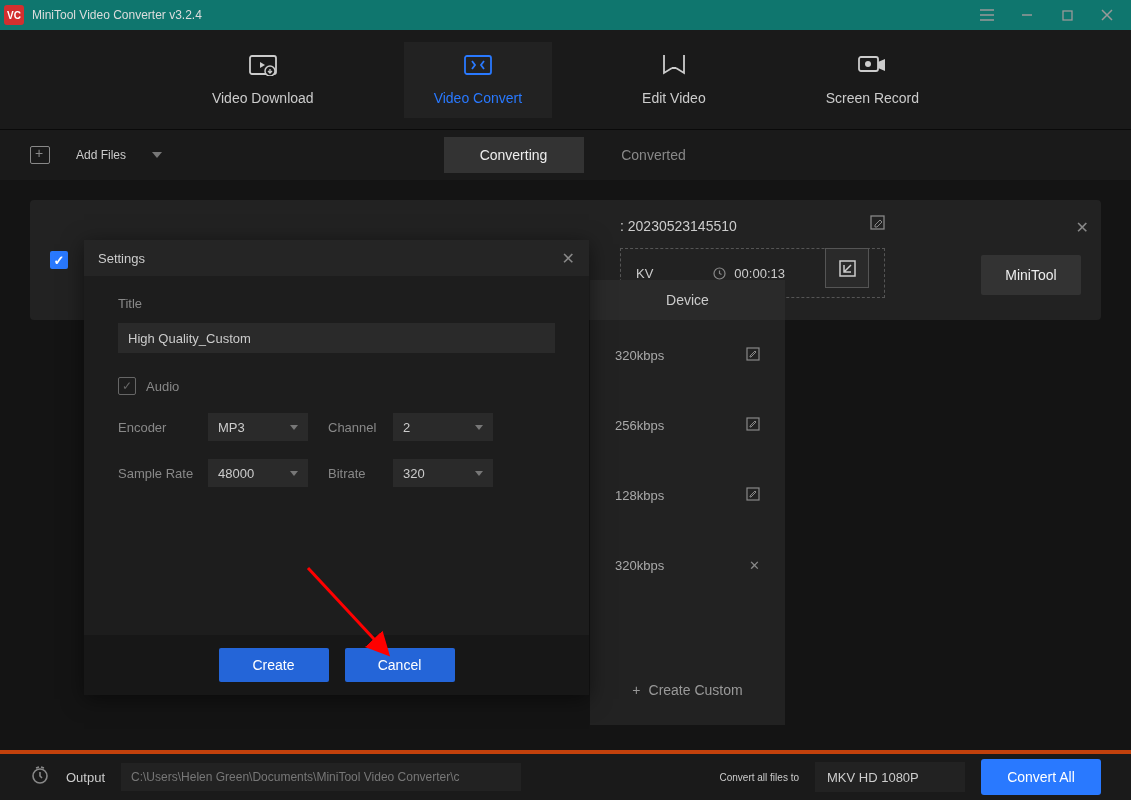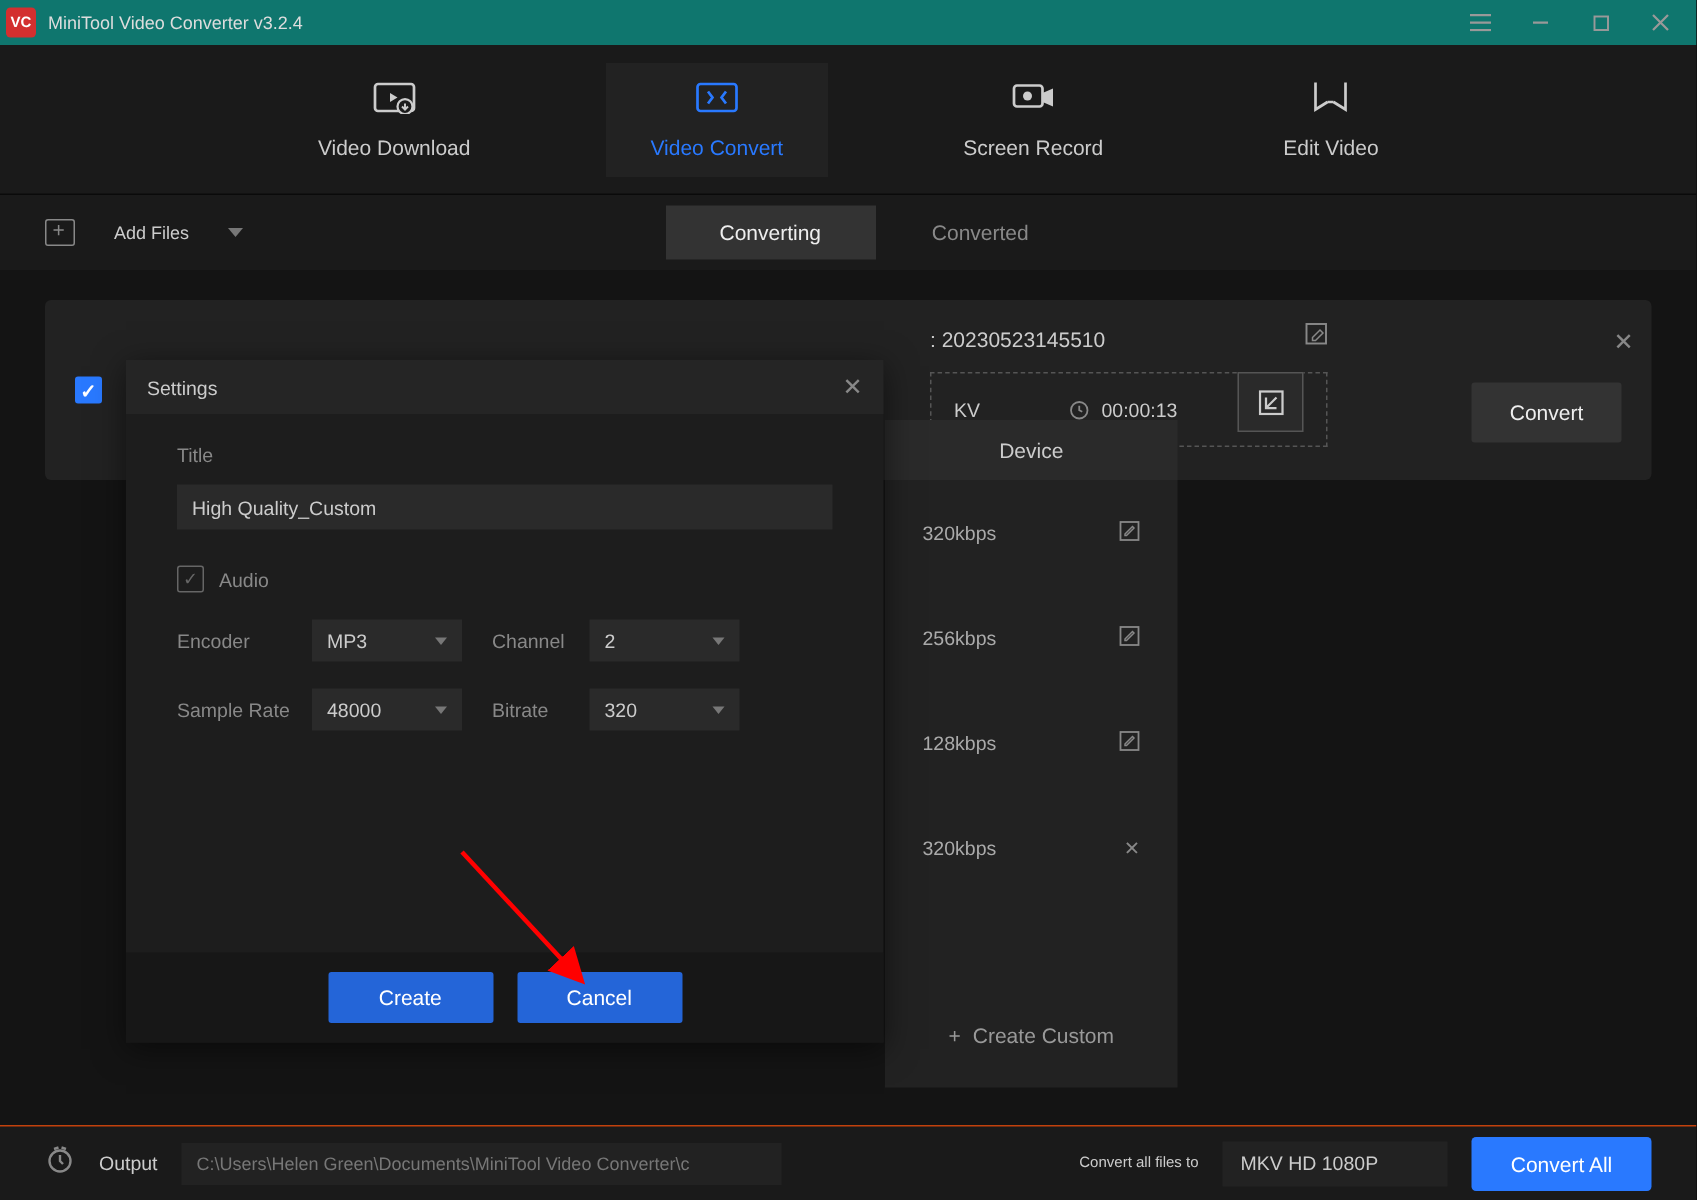--- a/index.html
+++ b/index.html
@@ -59,21 +59,21 @@
   .flabel { color: #888; font-size: 13px; width: 80px; }
   .fselect { width: 100px; height: 28px; background: #2a2a2a; color: #ccc; font-size: 13px; display: flex; align-items: center; justify-content: space-between; padding: 0 10px; cursor: pointer; }
   .fselect .sch { width: 0; height: 0; border-left: 4px solid transparent; border-right: 4px solid transparent; border-top: 5px solid #777; }
   .settings-ftr { position: absolute; bottom: 0; left: 0; right: 0; height: 60px; background: #171717; display: flex; align-items: center; justify-content: center; gap: 16px; }
   .sbtn { width: 110px; height: 34px; background: #2465d8; color: #fff; font-size: 14px; display: flex; align-items: center; justify-content: center; cursor: pointer; border-radius: 2px; font-weight: 500; }
   
   
   .arrow { position: absolute; top: 560px; left: 298px; z-index: 20; pointer-events: none; }
   
   
-  .bottombar { position: absolute; bottom: 0; left: 0; right: 0; height: 50px; background: #1a1a1a; display: flex; align-items: center; padding: 0 30px; gap: 16px; border-top: 1px solid #c2410c; }
+  .bottombar { position: absolute; bottom: 0; left: 0; right: 0; height: 50px; background: #1a1a1a; display: flex; align-items: center; padding: 0 30px; gap: 16px; border-top: 4px solid #c2410c; }
   .clockicon { color: #888; }
   .outlabel { color: #ccc; font-size: 13px; }
   .outpath { flex: 0 0 400px; height: 28px; background: #222; color: #777; font-size: 12px; display: flex; align-items: center; padding: 0 10px; justify-content: space-between; }
   .spacer { flex: 1; }
   .convlabel { color: #ccc; font-size: 10px; }
   .fmtselect { width: 150px; height: 30px; background: #222; color: #ccc; font-size: 13px; display: flex; align-items: center; justify-content: space-between; padding: 0 12px; cursor: pointer; }
   .convallbtn { width: 120px; height: 36px; background: #2979ff; color: #fff; font-size: 14px; font-weight: 500; display: flex; align-items: center; justify-content: center; cursor: pointer; border-radius: 3px; }
 </style>
 </head>
 <body>
@@ -119,35 +119,35 @@
     <div class="ticon">
       <svg width="30" height="22" viewBox="0 0 30 22">
           <rect x="2" y="2" width="26" height="18" rx="2" stroke="#2979ff" stroke-width="1.8" fill="none"></rect>
           <path d="M9 7l3 4-3 4M21 15l-3-4 3-4" stroke="#2979ff" stroke-width="1.8" fill="none"></path>
         </svg>
     </div>
     <span>Video Convert</span>
   </div>
   <div class="maintab">
     <div class="ticon">
+      <svg width="26" height="24" viewBox="0 0 26 24">
+          <path d="M3 2v18l8-5M23 2v18l-8-5M11 15l4 0" stroke="#ccc" stroke-width="1.8" fill="none"></path>
+        </svg>
+    </div>
+    <span>Edit Video</span>
+  </div>
+  <div class="maintab">
+    <div class="ticon">
       <svg width="30" height="22" viewBox="0 0 30 22">
           <rect x="2" y="3" width="19" height="14" rx="2" stroke="#ccc" stroke-width="1.8" fill="none"></rect>
           <path d="M21 8l7-3v12l-7-3z" fill="#ccc"></path>
           <circle cx="11" cy="10" r="3" fill="#ccc"></circle>
         </svg>
     </div>
     <span>Screen Record</span>
-  </div>
-  <div class="maintab">
-    <div class="ticon">
-      <svg width="26" height="24" viewBox="0 0 26 24">
-          <path d="M3 2v18l8-5M23 2v18l-8-5M11 15l4 0" stroke="#ccc" stroke-width="1.8" fill="none"></path>
-        </svg>
-    </div>
-    <span>Edit Video</span>
   </div>
 </div>
 
 <div class="toolbar">
   <div class="addfiles">
     <div class="aficon"></div>
     <span>Add Files</span>
     <div class="chev"></div>
   </div>
   <div class="tabbtns">
@@ -176,21 +176,21 @@
           </svg>
         <span>00:00:13</span>
       </span>
     </div>
     <div class="targetbtn">
       <svg width="17" height="17" viewBox="0 0 17 17">
           <rect x="1" y="1" width="15" height="15" stroke="#ccc" stroke-width="1.5" fill="none"></rect>
           <path d="M5 12l7-7M5 5v7h7" stroke="#ccc" stroke-width="1.5" fill="none"></path>
         </svg>
     </div>
-    <div class="convertbtn">Convert</div>
+    <div class="convertbtn">MiniTool</div>
   </div>
 </div>
 
 <div class="devicepanel">
   <div class="devicehdr">Device</div>
   <div class="devitem">
     <span>320kbps</span>
     <span class="eicon"><svg width="14" height="14" viewBox="0 0 14 14">
           <rect x="1" y="1" width="12" height="12" stroke="#888" stroke-width="1.2" fill="none"></rect>
           <path d="M4 9l5-5 1 1-5 5-1 0z" stroke="#888" stroke-width="1" fill="none"></path>

